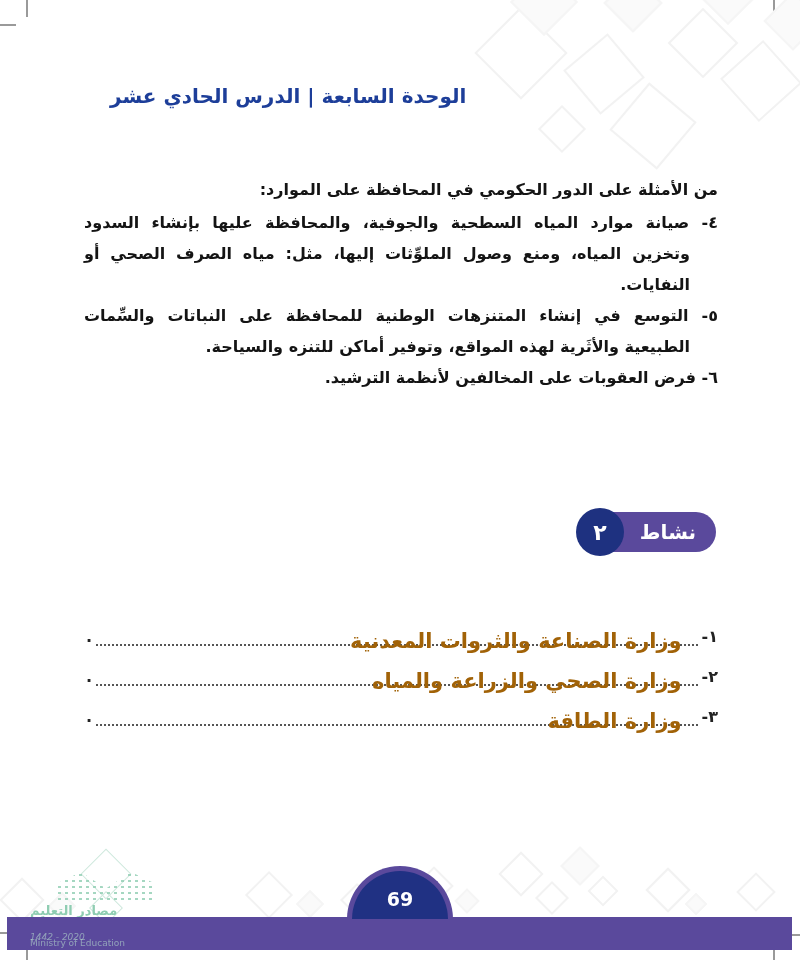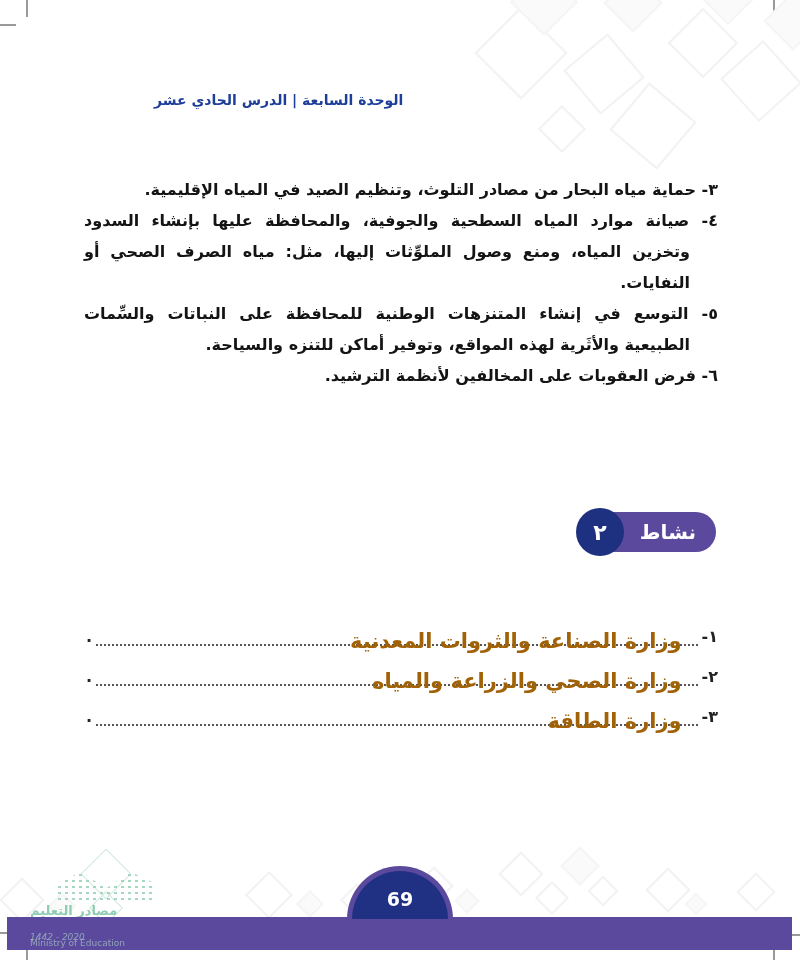--- a/index.html
+++ b/index.html
@@ -15,24 +15,23 @@
 
   
   .diamond {
     position:absolute; border:2px solid #f2f2f2;
     transform:rotate(45deg); background:transparent;
   }
   .diamond.fill { background:#fafafa; border-color:#f5f5f5; }
 
   
   .lesson-header {
-    position:absolute; top:92px; left:110px;
-    direction:rtl; color:#1d3e99; font-weight:bold; font-size:14px;
+    position:absolute; top:84px; left:110px;
+    direction:rtl; color:#1d3e99; font-weight:bold; font-size:20px;
     letter-spacing:0;
-    margin-left:44px;
   }
 
   
   .content {
     position:absolute; top:174px; right:82px; left:84px;
     direction:rtl; text-align:justify;
     color:#141414; font-size:16px; font-weight:bold; line-height:31px;
   }
   .content .intro { margin-bottom:2px; }
   .content p.item { padding-right:28px; text-indent:-28px; margin:0; }
@@ -136,21 +135,21 @@
   <div class="diamond" style="left:540px; top:886px; width:24px; height:24px;"></div>
   <div class="diamond fill" style="left:566px; top:852px; width:28px; height:28px;"></div>
   <div class="diamond" style="left:592px; top:880px; width:22px; height:22px;"></div>
   <div class="diamond" style="left:652px; top:874px; width:32px; height:32px;"></div>
   <div class="diamond fill" style="left:688px; top:896px; width:16px; height:16px;"></div>
   <div class="diamond" style="left:742px; top:878px; width:28px; height:28px;"></div>
 
   <div class="lesson-header">الوحدة السابعة | الدرس الحادي عشر</div>
 
   <div class="content">
-    <p class="item"><span>٣-</span> <span>حماية مياه البحار من مصادر التلوث، وتنظيم الصيد في المياه الإقليمية.</span></p>
+    <p class="intro">من الأمثلة على الدور الحكومي في المحافظة على الموارد:</p>
     <p class="item"><span>٤-</span> <span>صيانة موارد المياه السطحية والجوفية، والمحافظة عليها بإنشاء السدود وتخزين المياه، ومنع وصول الملوِّثات إليها، مثل: مياه الصرف الصحي أو النفايات.</span></p>
     <p class="item"><span>٥-</span> <span>التوسع في إنشاء المتنزهات الوطنية للمحافظة على النباتات والسِّمات الطبيعية والأثَرية لهذه المواقع، وتوفير أماكن للتنزه والسياحة.</span></p>
     <p class="item"><span>٦-</span> <span>فرض العقوبات على المخالفين لأنظمة الترشيد.</span></p>
   </div>
 
   <div class="activity-badge">
     <span class="badge-label">نشاط</span>
     <span class="badge-circle">٢</span>
   </div>
 

